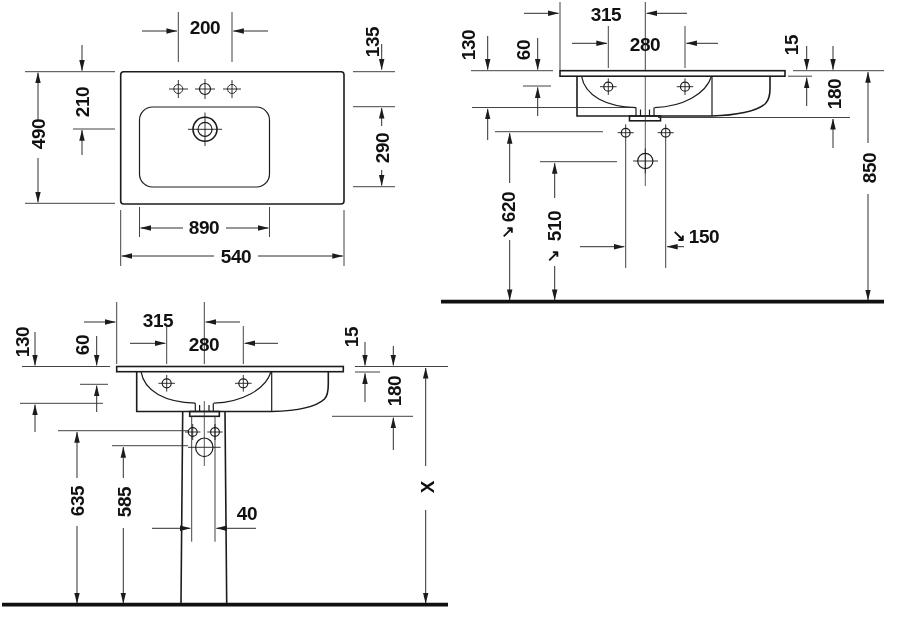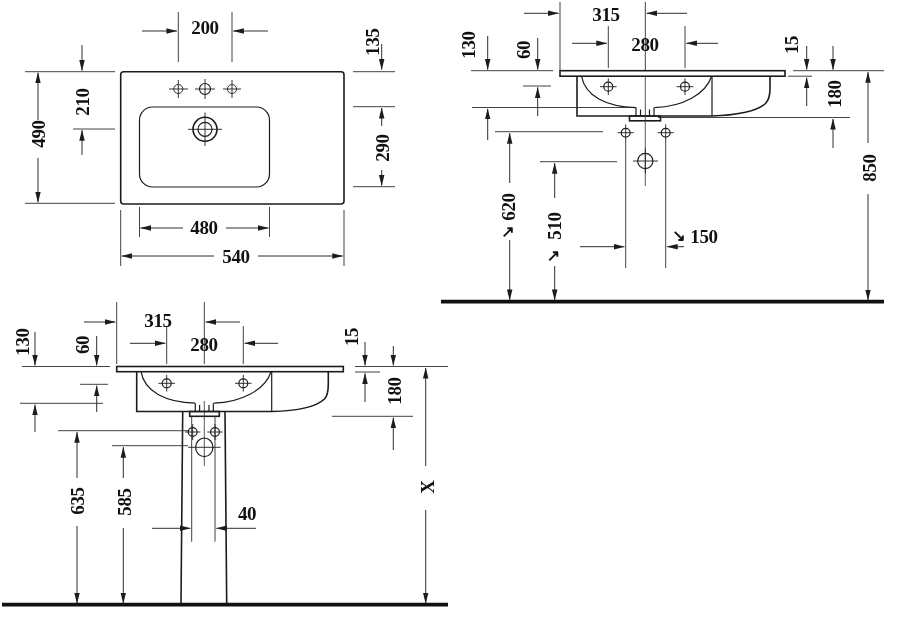--- a/index.html
+++ b/index.html
@@ -1,17 +1,17 @@
 <!DOCTYPE html>
 <html><head>
 <meta charset="utf-8">
 <style>
   html,body{margin:0;padding:0;background:#fff;}
   #stage{position:relative;width:897px;height:630px;background:#ffffff;overflow:hidden;
-         font-family:Liberation Serif, serif;}
+         font-family:Liberation Sans, sans-serif;}
   #stage svg{position:absolute;left:0;top:0;}
   .dim{position:absolute;font-weight:700;font-size:19px;letter-spacing:-0.4px;color:#111;
        white-space:nowrap;transform:translate(-50%,-50%);line-height:1;}
   .dim.v{transform:translate(-50%,-50%) rotate(-90deg);}
   .refarrow{position:absolute;font-weight:700;font-size:16px;color:#111;
             transform:translate(-50%,-50%);line-height:1;}
   
   .obj{stroke:#1c1c1c;stroke-width:1.6;fill:none;}
   .obj2{stroke:#1c1c1c;stroke-width:1.2;fill:none;}
   .tick{stroke:#1c1c1c;stroke-width:0.9;fill:none;}
@@ -210,21 +210,21 @@
 
     <line class="floor" x1="2" y1="604.6" x2="448" y2="604.6"></line>
   </g>
 </svg>
 
 <span class="dim" style="left:205px;top:27px;">200</span>
 <span class="dim v" style="left:371.5px;top:42px;">135</span>
 <span class="dim v" style="left:37.5px;top:134px;">490</span>
 <span class="dim v" style="left:82px;top:102px;">210</span>
 <span class="dim v" style="left:381.5px;top:148px;">290</span>
-<span class="dim" style="left:204px;top:227px;">480</span>
+<span class="dim" style="left:204px;top:227px;">890</span>
 <span class="dim" style="left:236px;top:256px;">540</span>
 
 <span class="dim" style="left:606px;top:14px;">315</span>
 <span class="dim" style="left:645px;top:44px;">280</span>
 <span class="dim v" style="left:468px;top:45px;">130</span>
 <span class="dim v" style="left:523px;top:50px;">60</span>
 <span class="dim v" style="left:791px;top:45px;">15</span>
 <span class="dim v" style="left:834px;top:94px;">180</span>
 <span class="dim v" style="left:508px;top:207px;">620</span>
 <span class="refarrow" style="left:508px;top:232px;">↗</span>

